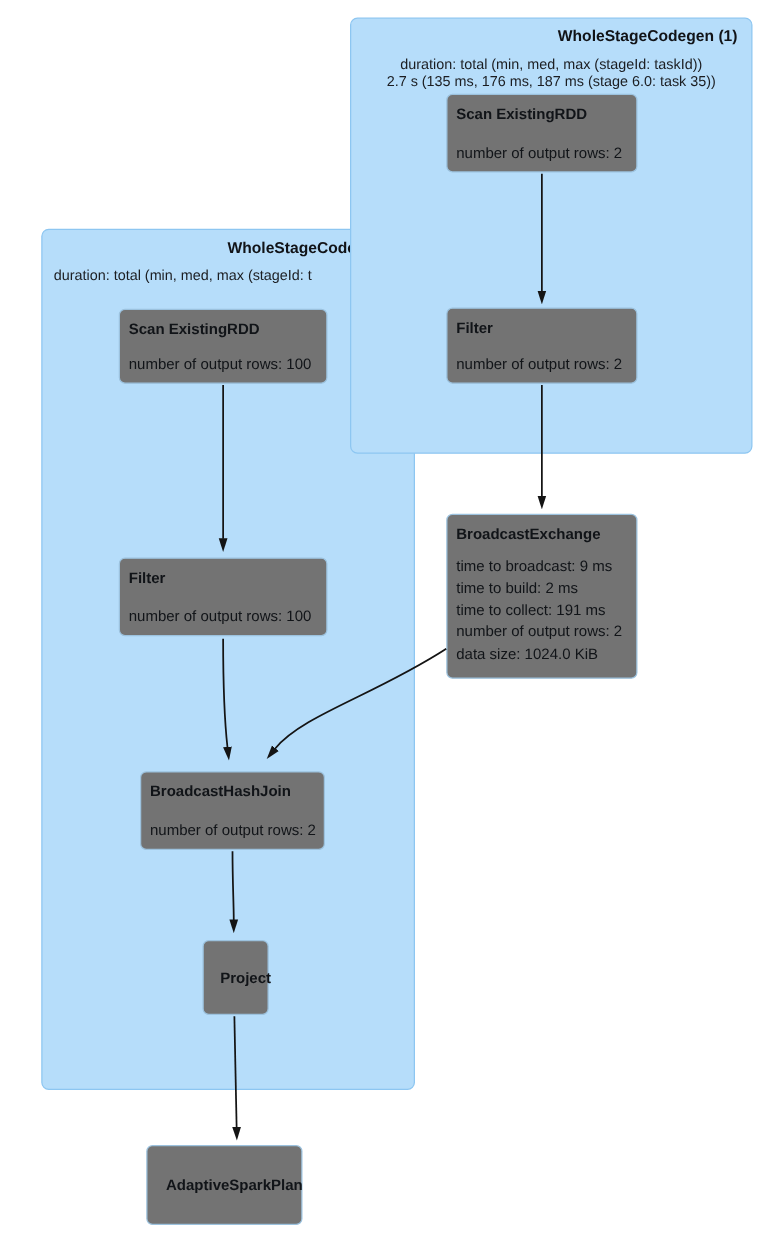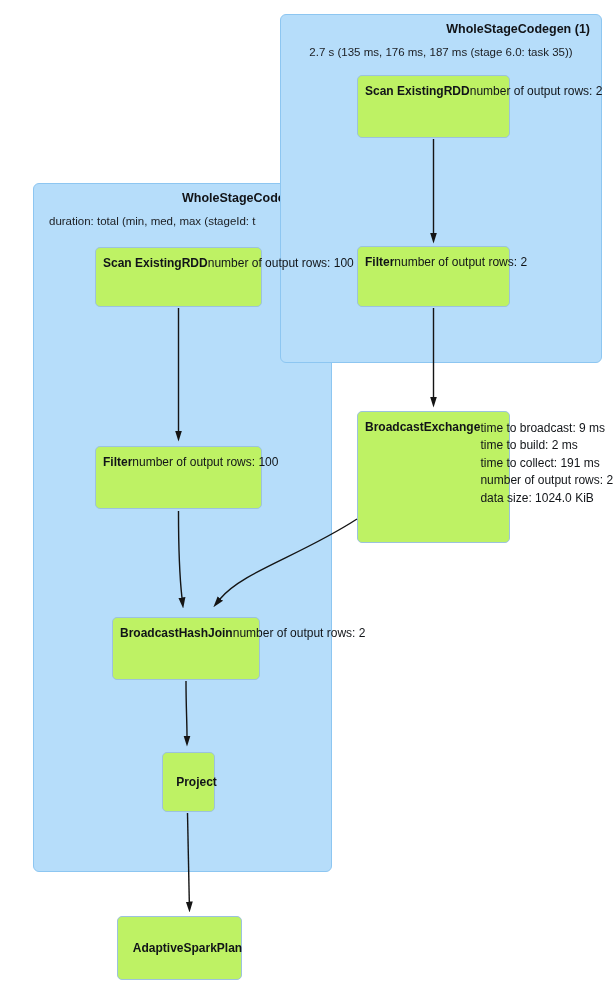--- a/index.html
+++ b/index.html
@@ -17,27 +17,27 @@
   .cluster-title{
     position:absolute;font-weight:bold;font-size:12.5px;color:#111317;white-space:nowrap;
   }
   #cluster-right .cluster-title{top:7px;right:11px;}
   #cluster-left .cluster-title{top:7px;left:148px;}
   .cluster-duration{
     position:absolute;top:31px;font-size:11.5px;line-height:13.5px;color:#1b1d21;white-space:nowrap;
   }
   #cluster-right .cluster-duration{left:0;width:100%;text-align:center;}
   #cluster-left .cluster-duration{left:9px;text-align:left;}
-  #cluster-left .cluster-duration .dl-0{margin-left:6px;}
+  #cluster-left .cluster-duration .dl-0{}
   .cluster-duration div{white-space:nowrap;}
   
   .node{
     position:absolute;z-index:3;box-sizing:border-box;
-    background:#bef264;border:1px solid #9cc2de;border-radius:5px;
-    display:flex;flex-direction:row;justify-content:space-between;
+    background:#737373;border:1px solid #9cc2de;border-radius:5px;
+    display:flex;flex-direction:column;justify-content:space-between;
     padding:8px 7px;font-size:12px;color:#111418;
   }
   .node .ntitle{font-weight:bold;white-space:nowrap;}
   .node .nmetrics{line-height:14px;white-space:nowrap;}
   .node .nmetrics.multi{line-height:17.4px;}
   .node.center{justify-content:center;align-items:center;padding-left:23px;}
   #node-scan1  {left:357px;top:75px; width:153px;height:63px;}
   #node-filter1{left:357px;top:246px;width:153px;height:61px;}
   #node-bx     {left:357px;top:411px;width:153px;height:132px;padding-bottom:10px;}
   #node-scan2  {left:95px; top:247px;width:167px;height:60px;}
@@ -57,20 +57,21 @@
   <div class="cluster" id="cluster-left">
     <div class="cluster-title">WholeStageCode</div>
     <div class="cluster-duration">
       <div class="dl-0">duration: total (min, med, max (stageId: t</div>
     </div>
   </div>
 
   <div class="cluster" id="cluster-right">
     <div class="cluster-title">WholeStageCodegen (1)</div>
     <div class="cluster-duration">
+      <div class="dl-0">duration: total (min, med, max (stageId: taskId))</div>
       <div class="dl-1">2.7 s (135 ms, 176 ms, 187 ms (stage 6.0: task 35))</div>
     </div>
   </div>
 
   <div class="node" id="node-scan1">
     <div class="ntitle">Scan ExistingRDD</div>
     <div class="nmetrics">
       <div>number of output rows: 2</div>
     </div>
   </div>

